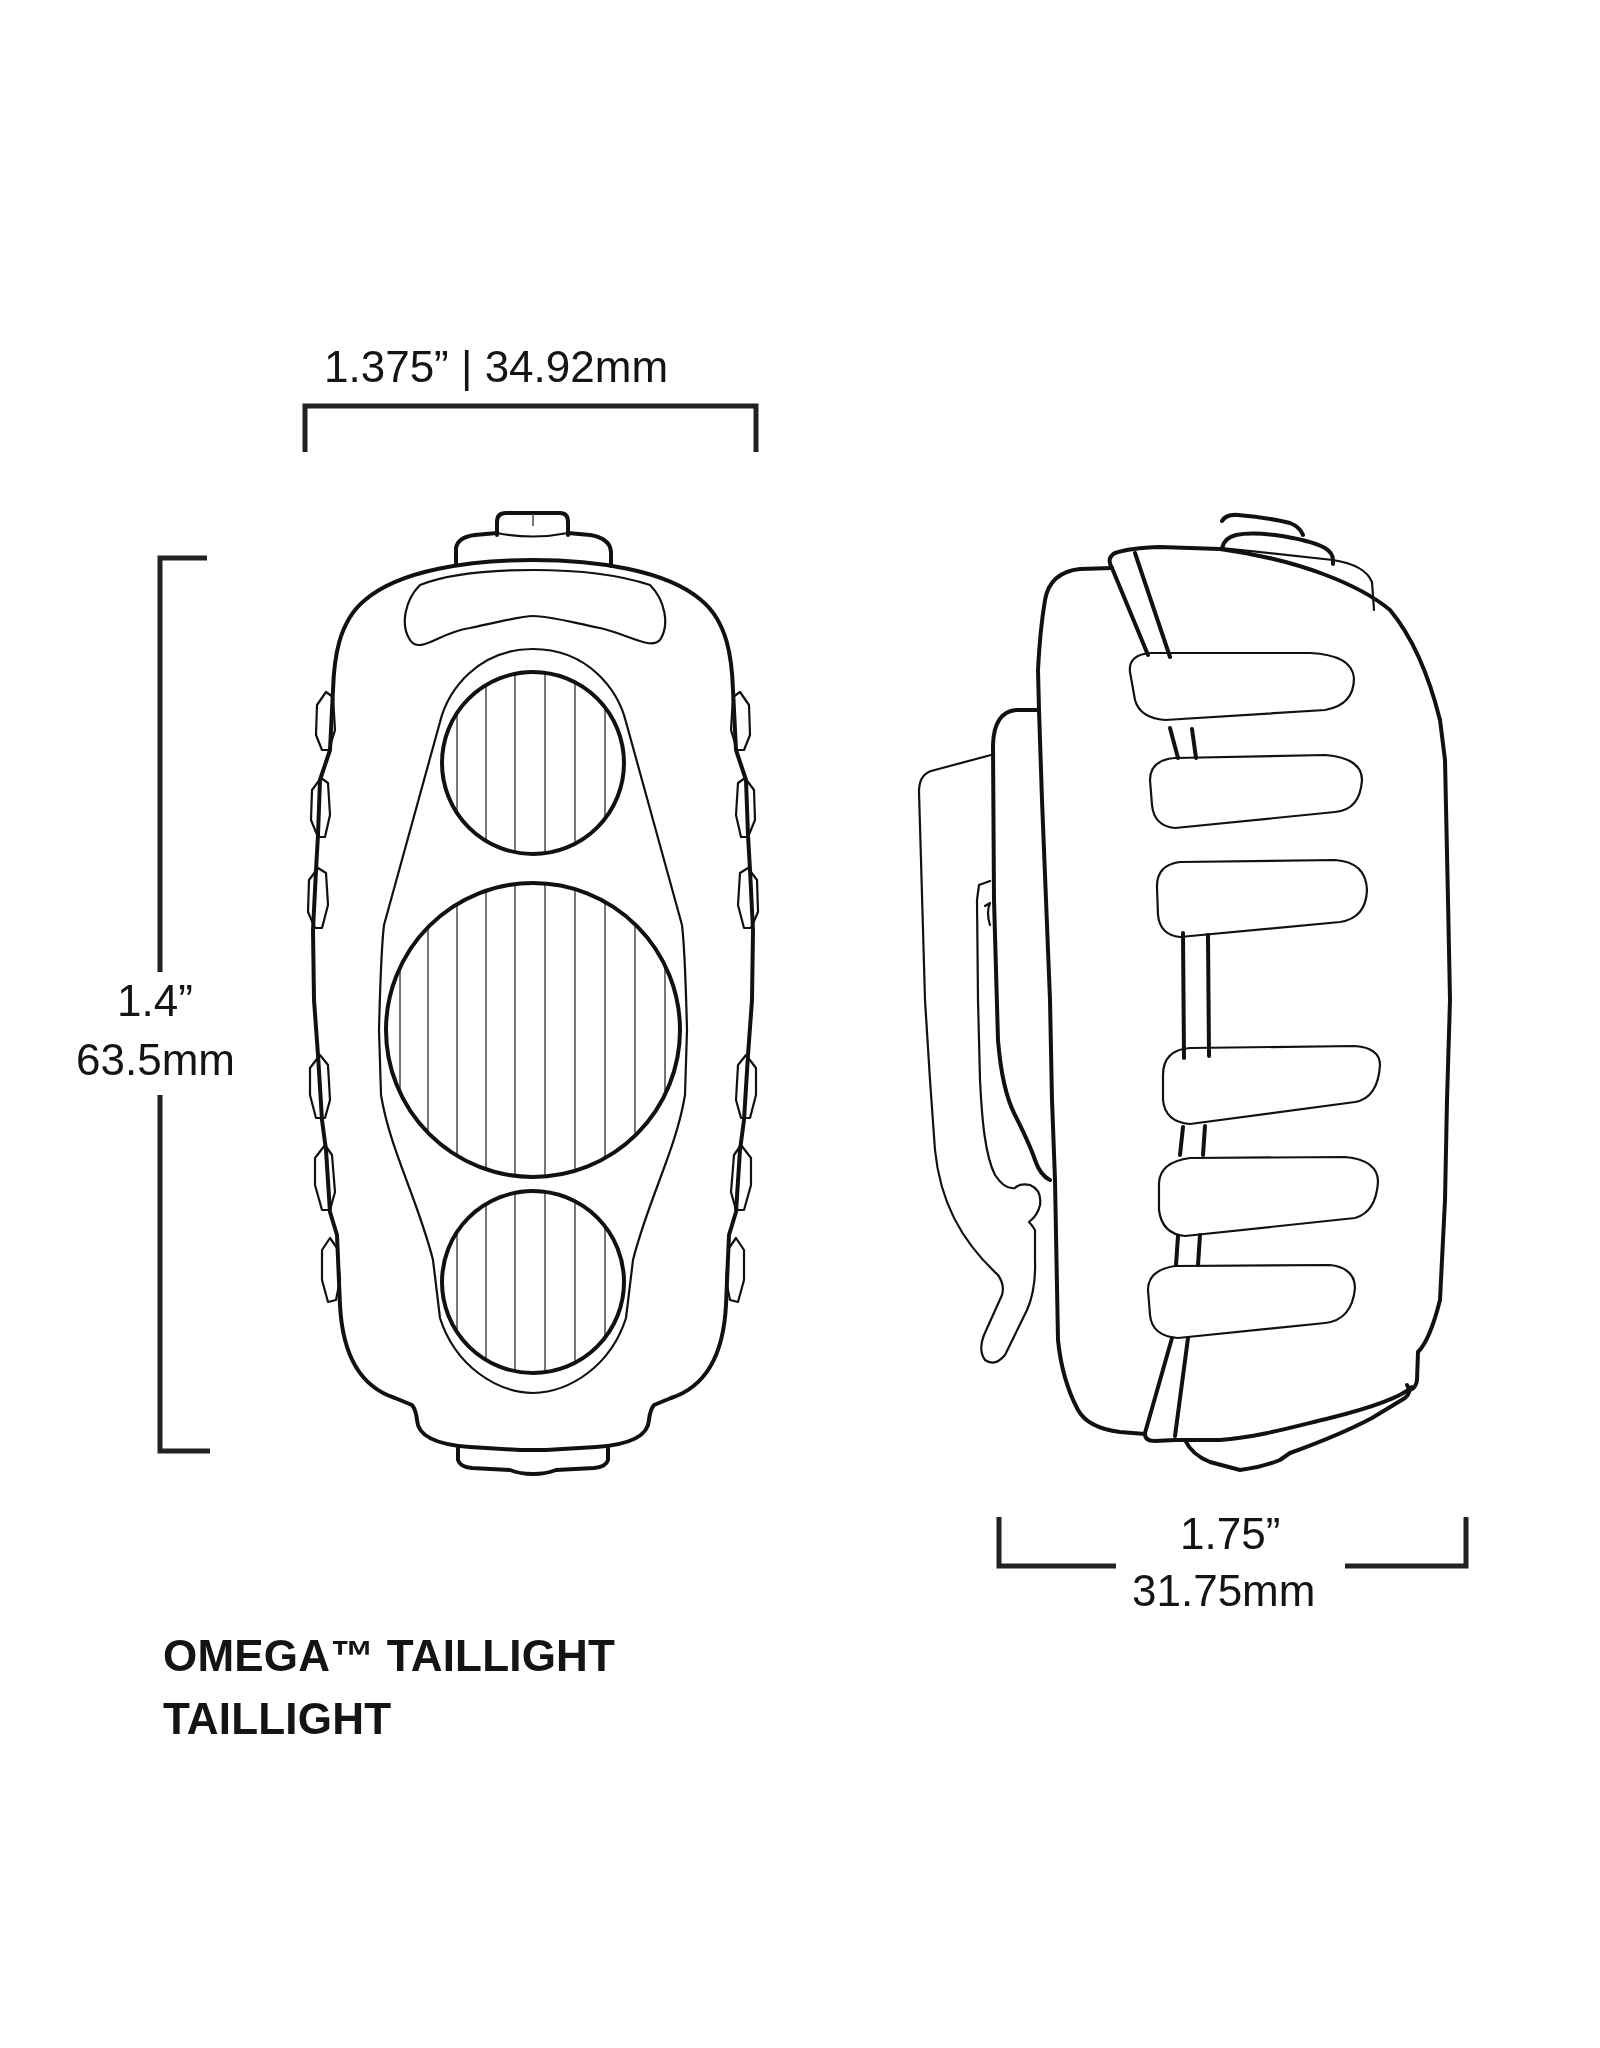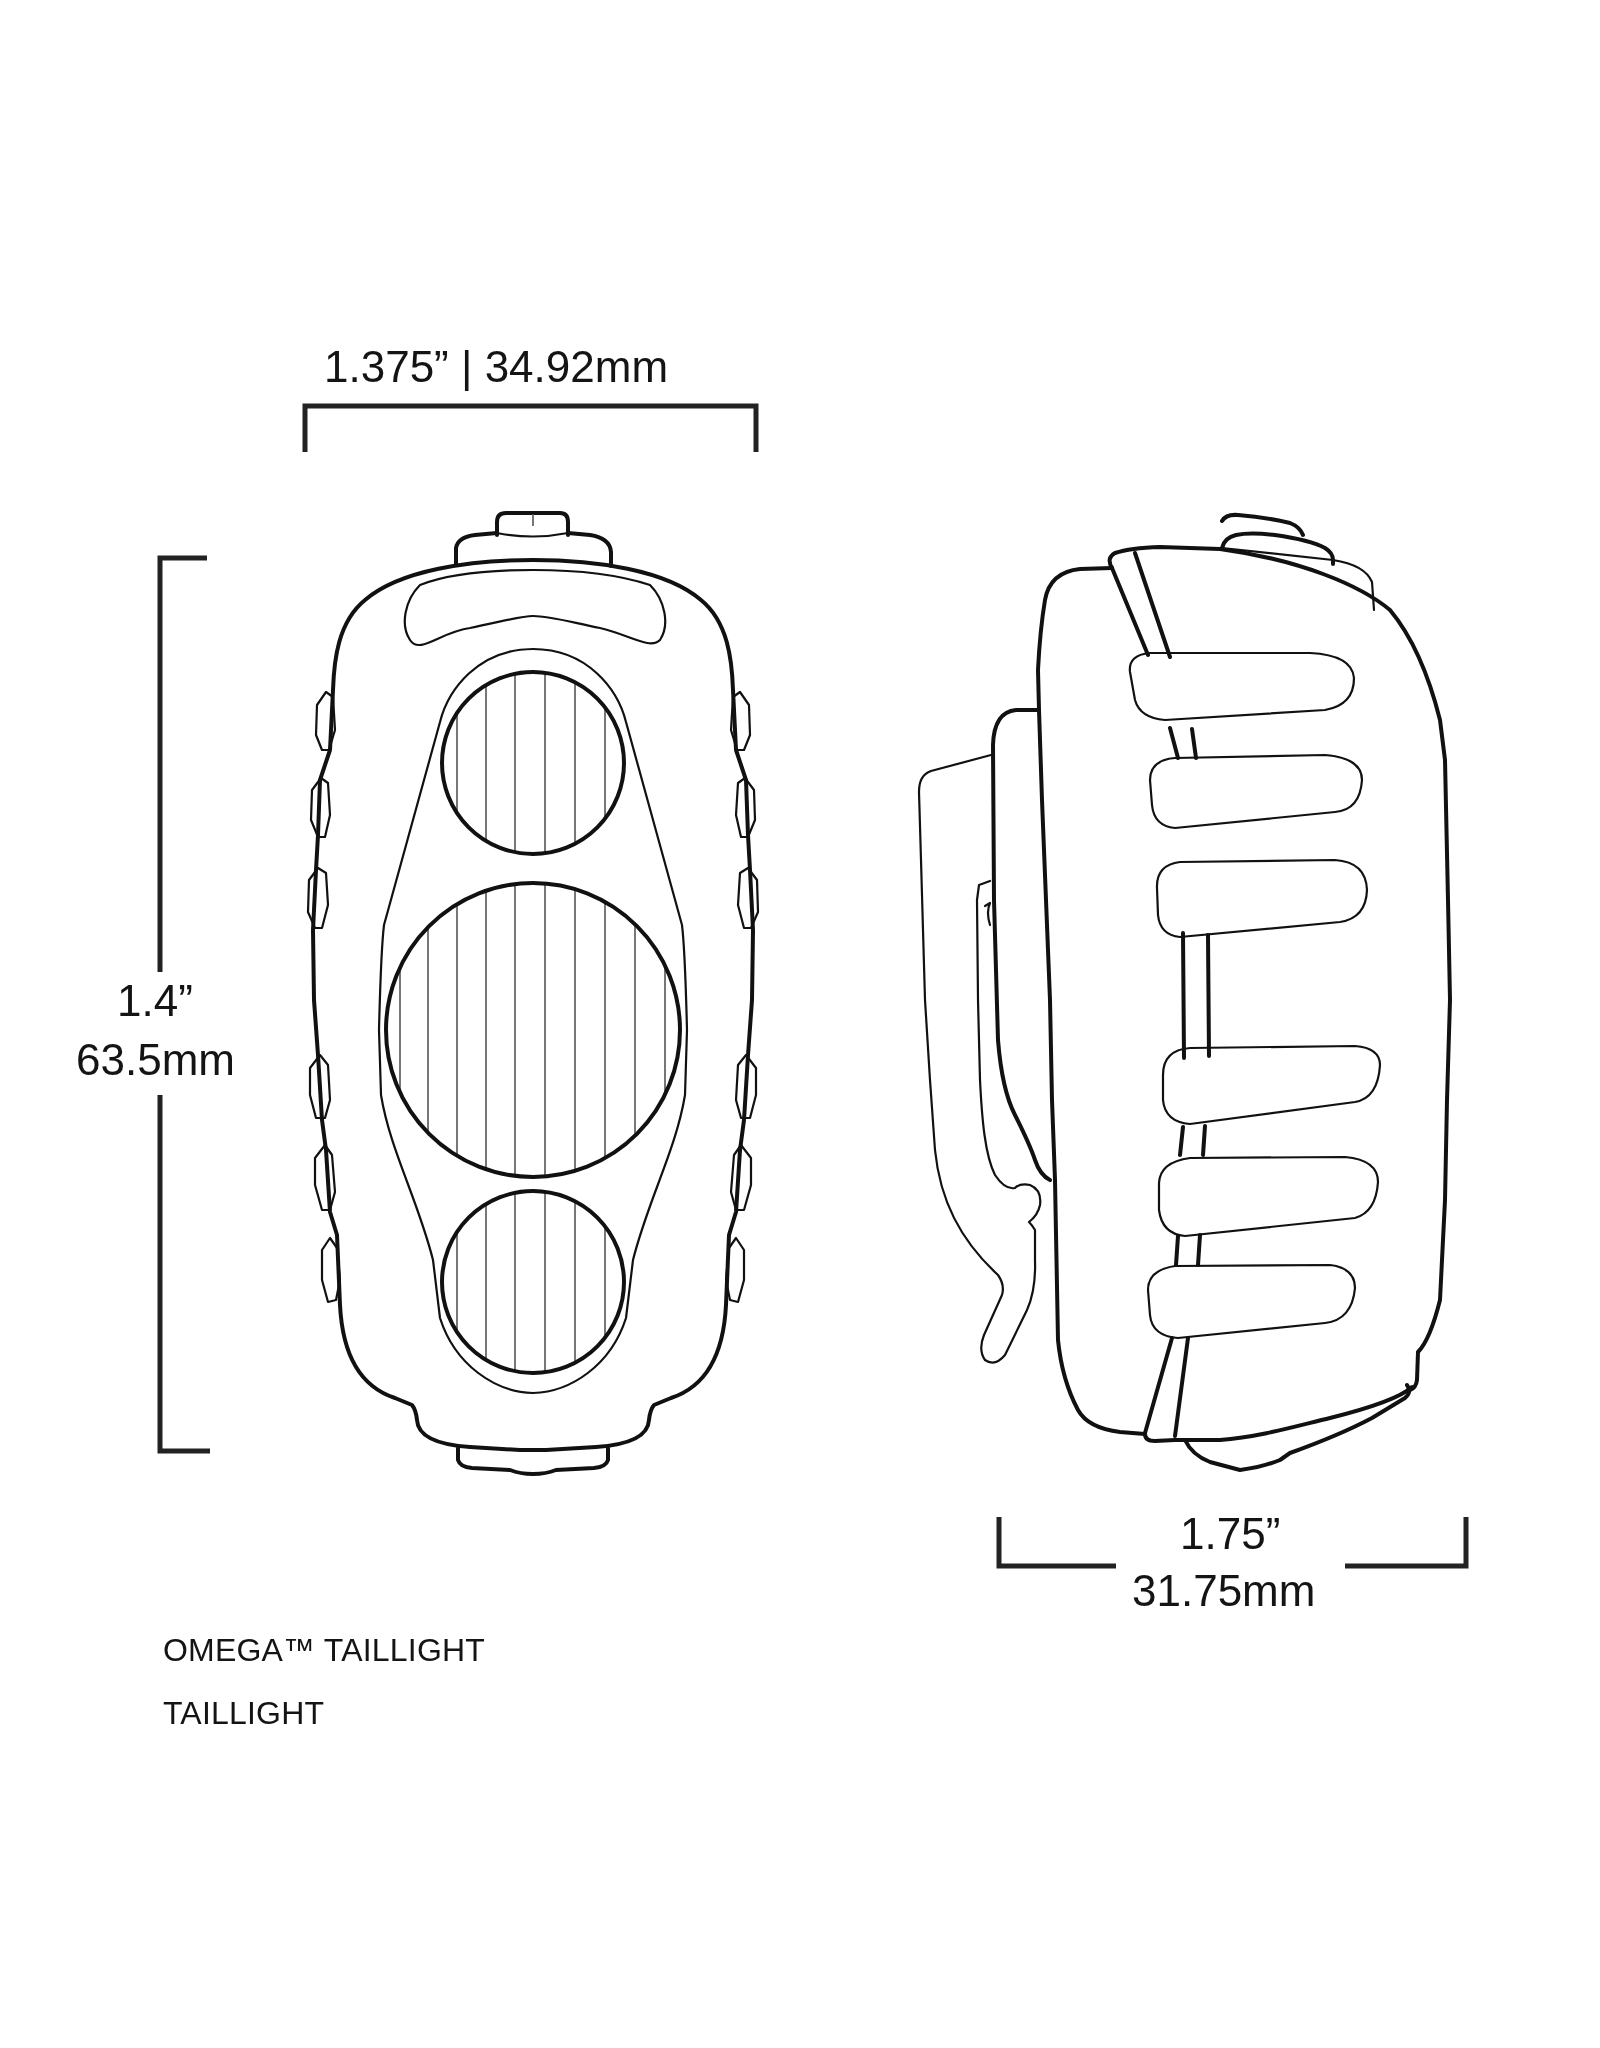--- a/index.html
+++ b/index.html
@@ -1,19 +1,19 @@
 <!DOCTYPE html>
 <html><head>
 <meta charset="utf-8">
 <style>
   html, body { margin: 0; padding: 0; background: #ffffff; }
   body { width: 1600px; height: 2048px; position: relative; overflow: hidden; font-family: "Liberation Sans", sans-serif; color: #111; }
   .label { position: absolute; font-family: "Liberation Sans", sans-serif; color: #141414; white-space: nowrap; line-height: 1; }
   .dim { font-size: 44px; font-weight: 400; }
-  .title { font-size: 32px; font-weight: 400; letter-spacing: 0.2px; }
+  .title { font-size: 44px; font-weight: 700; letter-spacing: 0.2px; }
   svg.drawing { position: absolute; left: 0; top: 0; }
   .thick { fill: none; stroke: #111; stroke-width: 4; stroke-linejoin: round; stroke-linecap: round; }
   .thin { fill: none; stroke: #111; stroke-width: 2.2; stroke-linejoin: round; stroke-linecap: round; }
   .hair { fill: none; stroke: #555; stroke-width: 1.6; }
   .bracket { fill: none; stroke: #222; stroke-width: 5; }
 </style>
 </head>
 <body>
 
 <svg class="drawing" width="1600" height="2048" viewBox="0 0 1600 2048" xmlns="http://www.w3.org/2000/svg">

